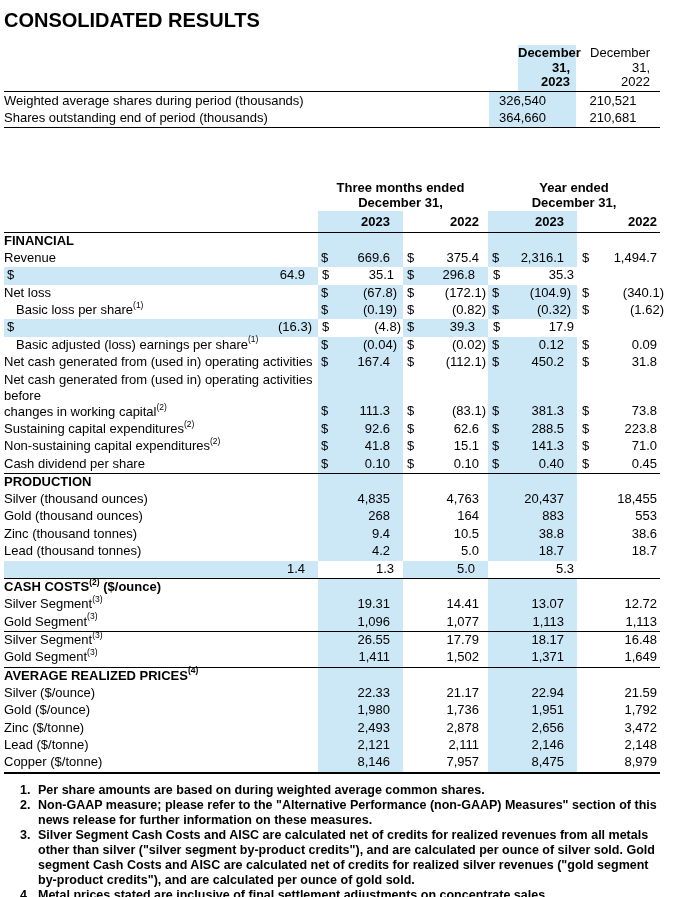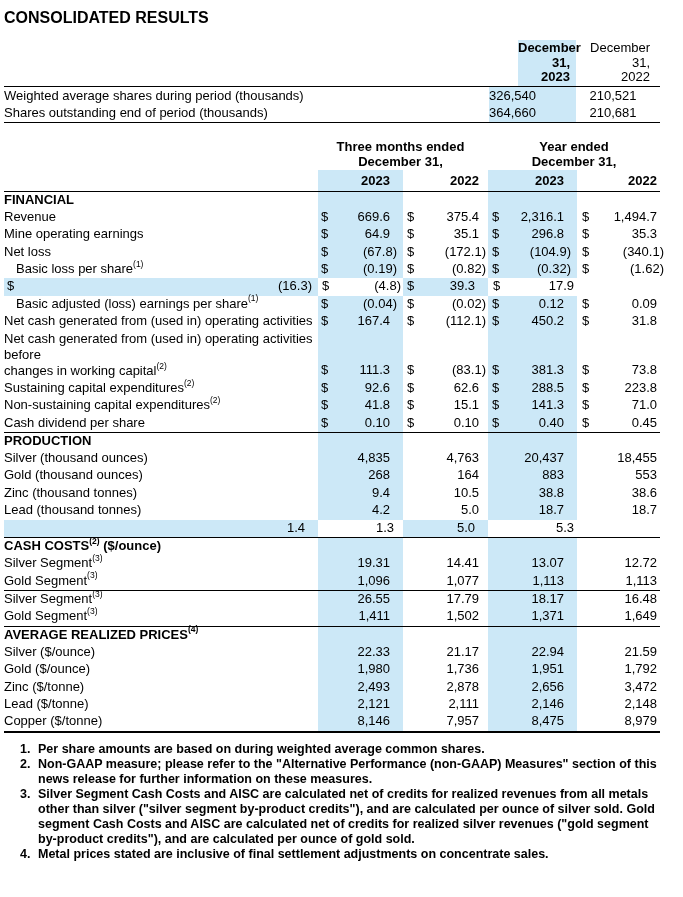--- a/index.html
+++ b/index.html
@@ -1,46 +1,46 @@
 <!DOCTYPE html>
 <html style="--hl: #cce8f7;"><head>
 <meta charset="utf-8">
 <style>
   :root { --hl:#cce8f7; }
   * { box-sizing:border-box; }
   body { margin:0; background:#fff; color:#000;
          font-family:"Liberation Sans", sans-serif; font-size:13px; }
   .page { width:683px; padding:9px 0 0 4px; }
 
-  .title { font-size:16px; font-weight:bold; margin:0; }
+  .title { font-size:20px; font-weight:bold; margin:0; }
 
   .hline  { border-top:1px solid #000; height:0; width:656px; }
   .hline2 { border-top:2px solid #000; height:0; width:656px; }
   .band { background:var(--hl); }
 
   
   .t1 { margin-top:13px; width:656px; }
   .t1-row { display:grid; grid-template-columns:485px 87px 84px; }
   .t1-head-row { min-height:45px; }
   .t1-h1 { font-weight:bold; text-align:right; white-space:pre-line;
            line-height:14.6px; padding:1px 6px 1px 0;margin-left:29px; }
   .t1-h2 { text-align:right; white-space:pre-line; line-height:14.6px;
            padding-right:10px; display:flex; flex-direction:column;
            justify-content:center; align-items:flex-end; }
   .t1-body .t1-row { height:17.5px; }
   .t1-label { line-height:17px; }
-  .t1-v1 { text-align:left; padding-right:20px; line-height:17px; }
+  .t1-v1 { text-align:center; padding-right:20px; line-height:17px; }
   .t1-v2 { text-align:center; padding-right:10px; line-height:17px; }
 
   
   .t2 { margin-top:16px; width:656px; }
   .t2-row { display:grid; grid-template-columns:314px 85px 85px 89px 83px; }
   .grp-row { display:grid; grid-template-columns:314px 165px 5px 172px;
              font-weight:bold; }
-  .grp { text-align:center; white-space:pre-line; line-height:15px; padding-bottom:1px; }
+  .grp { text-align:center; white-space:pre-line; line-height:15px; padding-bottom:1px;margin-top:36px; }
   .yr-row { height:21px; font-weight:bold; }
   .cell-label { line-height:16.4px; white-space:pre-line; padding-right:4px; }
   .cell-label.indent { padding-left:12px; }
   .g { display:flex; justify-content:space-between; align-items:flex-end;
        padding-bottom:1px; line-height:16.4px; }
   .g1 { padding-left:3px;  padding-right:13px; }
   .g2 { padding-left:4px;  padding-right:9px;  }
   .g3 { padding-left:4px;  padding-right:13px; }
   .g4 { padding-left:5px;  padding-right:3px;  }
   .t2-body .t2-row { min-height:17px; }
@@ -139,21 +139,20 @@
             <span class="dollar">$</span>
             <span class="num">2,316.1</span>
           </div>
     <div class="g g4">
             <span class="dollar">$</span>
             <span class="num">1,494.7</span>
           </div>
   </div>
 
   <div class="t2-row">
-    <div class="cell-label"><span>Mine operating earnings</span><sup></sup></div>
     <div class="g g1 band">
             <span class="dollar">$</span>
             <span class="num">64.9</span>
           </div>
     <div class="g g2">
             <span class="dollar">$</span>
             <span class="num">35.1</span>
           </div>
     <div class="g g3 band">
             <span class="dollar">$</span>

